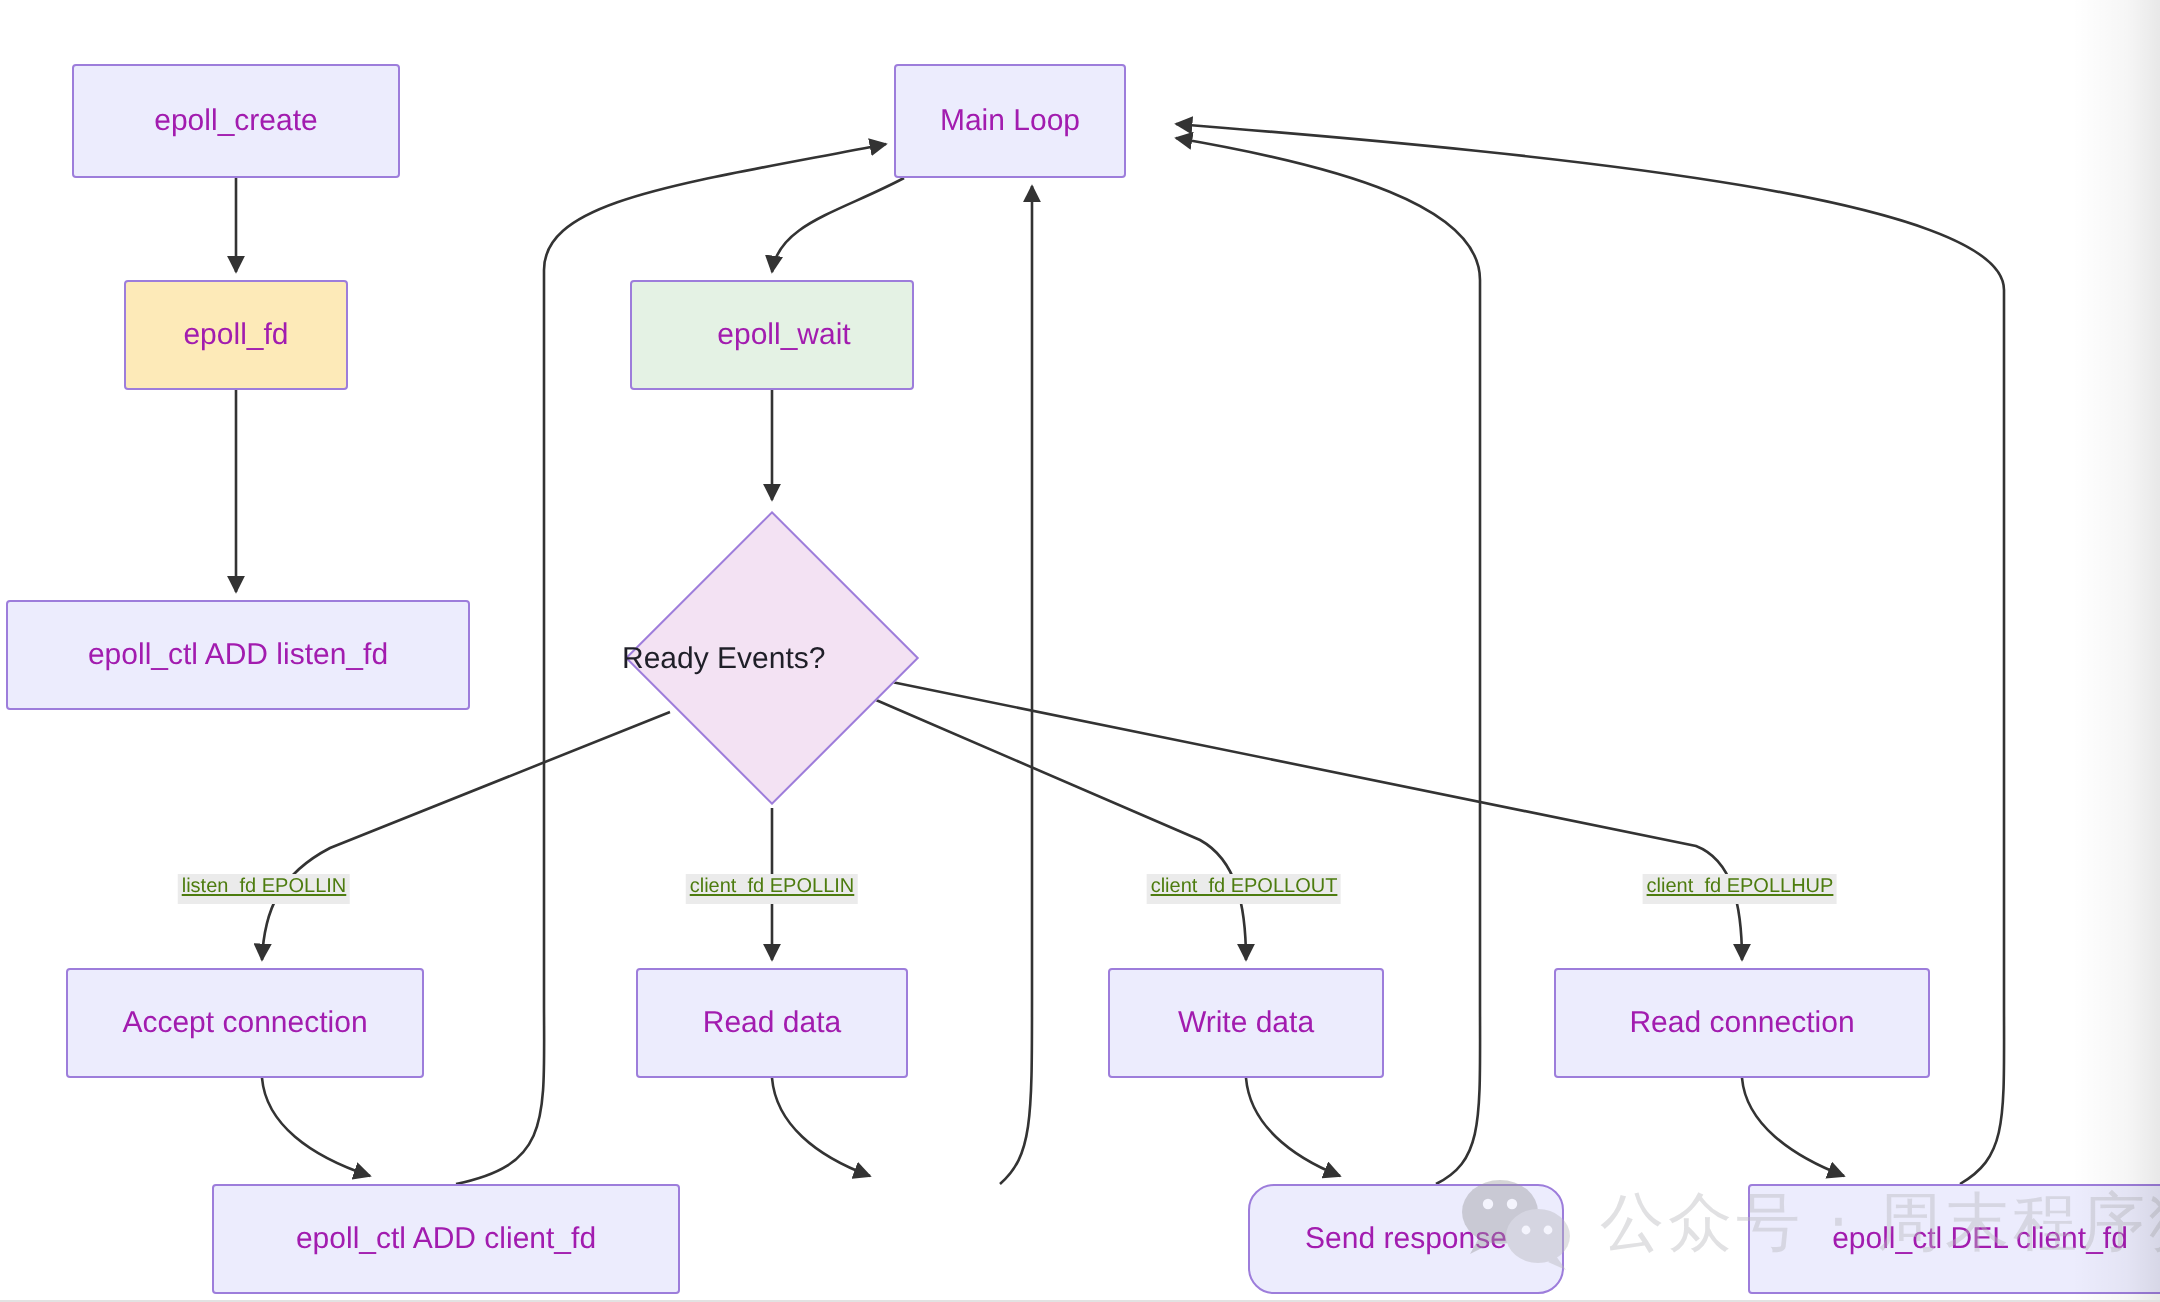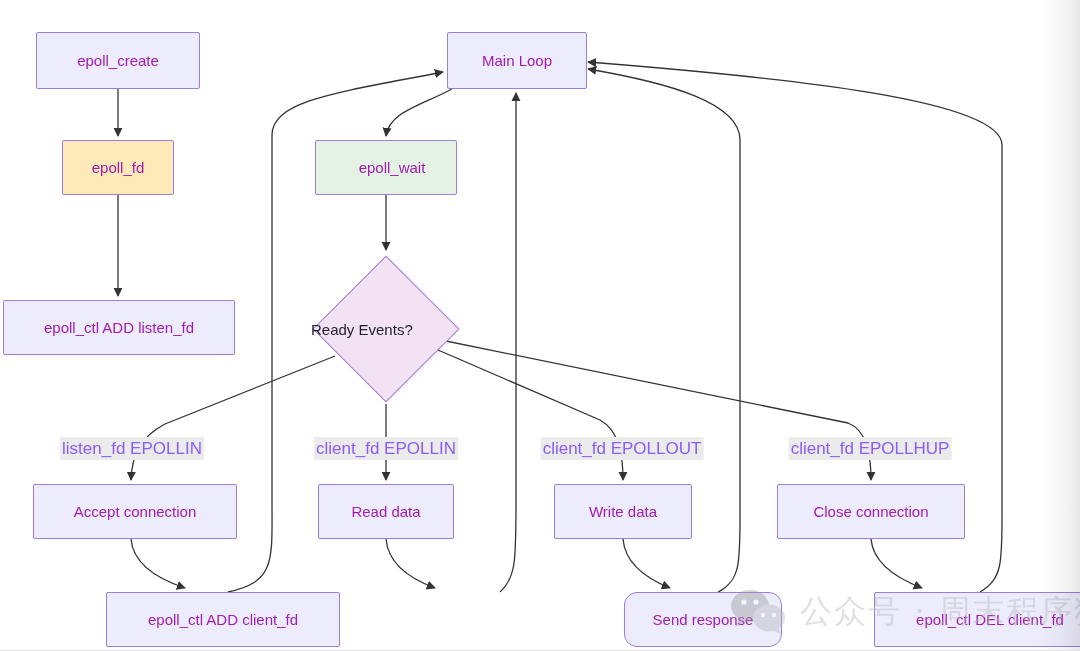--- a/index.html
+++ b/index.html
@@ -68,26 +68,27 @@
     position: relative;
     z-index: 2;
     font-size: 15px;
     color: #1f1f28;
     white-space: nowrap;
   }
   .edge-label {
     position: absolute;
     z-index: 4;
     background: #ebebeb;
-    color: #8b5cf6;
-    font-size: 17px;
+    color: #4d7c0f;
+    font-size: 10px;
     line-height: 1.25;
     padding: 1px 2px;
     white-space: nowrap;
     transform: translateX(-50%);
+    text-decoration: underline;
   }
   #watermark {
     position: absolute;
     z-index: 5;
     display: flex;
     align-items: center;
     gap: 12px;
     pointer-events: none;
     opacity: 0.42;
   }
@@ -165,47 +166,47 @@
   </div>
 
   <div class="node amber" style="left:62px; top:140px; width:112px; height:55px;">
     <span>epoll_fd</span>
   </div>
 
   <div class="node" style="left:3px;   top:300px; width:232px; height:55px;align-items:center;">
     <span>epoll_ctl ADD listen_fd</span>
   </div>
 
-  <div class="node" style="left:447px; top:32px;  width:140px; height:57px;">
+  <div class="node" style="left:447px; top:32px;  width:116px; height:57px;">
     <span>Main Loop</span>
   </div>
 
   <div class="node green" style="left:315px; top:140px; width:142px; height:55px;padding-left:12px;">
     <span>epoll_wait</span>
   </div>
 
   <div class="diamond-wrap" style="left:311px; top:254px; width:150px; height:150px;">
     <div class="diamond-shape"></div>
     <span class="diamond-label">Ready Events?</span>
   </div>
 
-  <div class="node" style="left:33px;  top:484px; width:204px; height:55px;">
+  <div class="node" style="left:33px;  top:484px; width:179px; height:55px;">
     <span>Accept connection</span>
   </div>
 
   <div class="node" style="left:554px; top:484px; width:138px; height:55px;">
     <span>Write data</span>
   </div>
 
   <div class="node" style="left:318px; top:484px; width:136px; height:55px;">
     <span>Read data</span>
   </div>
 
   <div class="node" style="left:777px; top:484px; width:188px; height:55px;">
-    <span>Close connection</span>
+    <span>Read connection</span>
   </div>
 
   <div class="node" style="left:106px; top:592px; width:234px; height:55px;">
     <span>epoll_ctl ADD client_fd</span>
   </div>
 
 
   <div class="node" style="left:624px; top:592px; width:158px; height:55px;border-radius:13px;">
     <span>Send response</span>
   </div>

